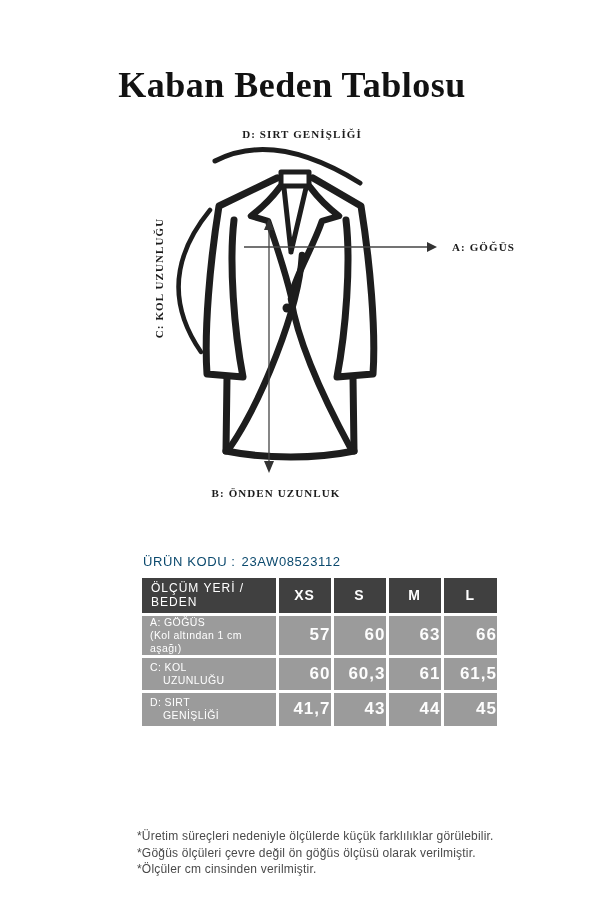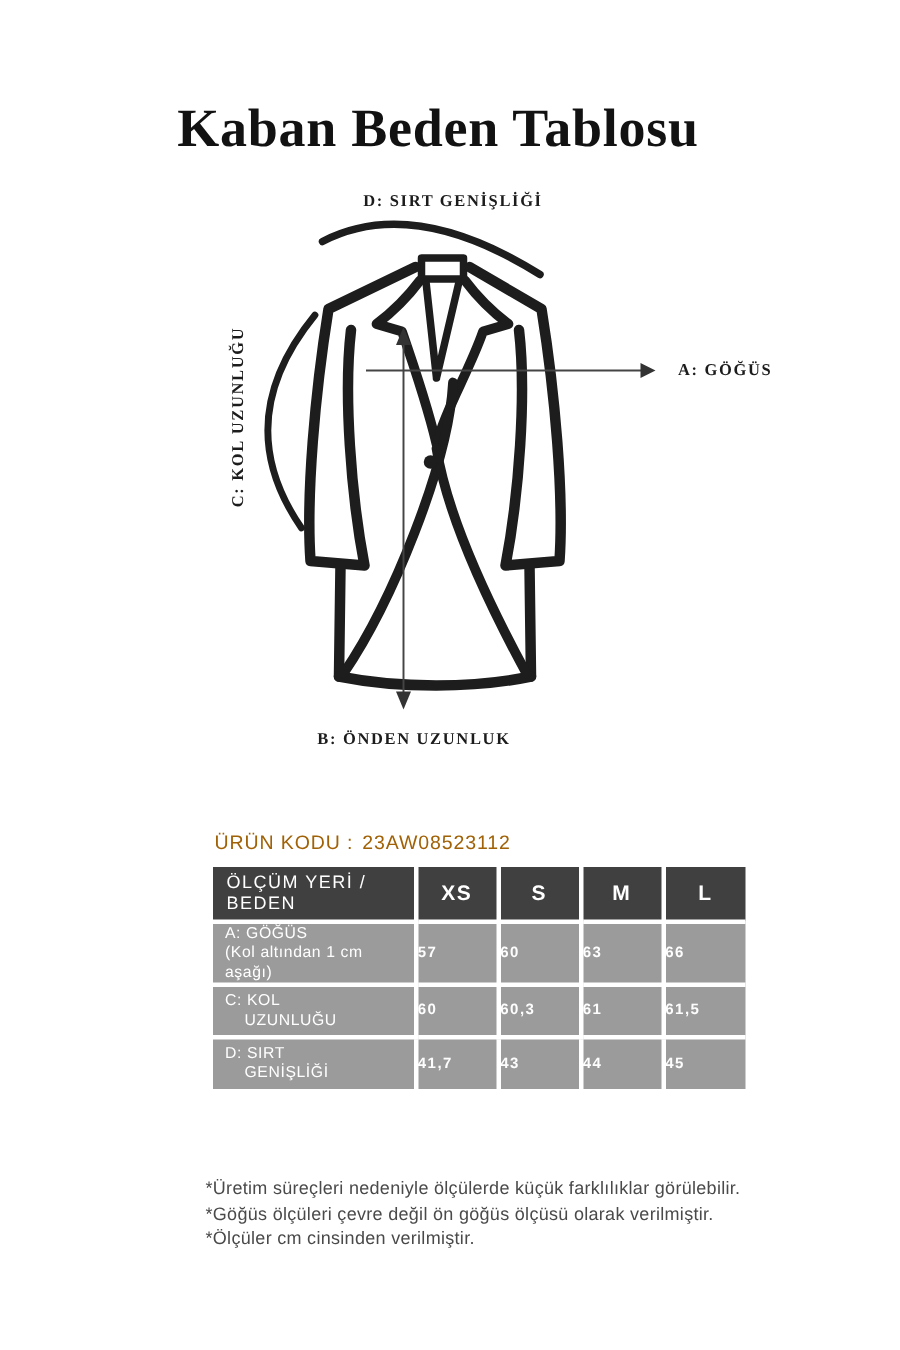--- a/index.html
+++ b/index.html
@@ -19,21 +19,21 @@
   .diag-label {
     position:absolute; font-family:"Liberation Serif", serif; font-weight:bold;
     font-size:11px; letter-spacing:1.1px; color:#1c1c1c; white-space:nowrap;
   }
   .label-top    { left:302px; top:128px; transform:translateX(-50%); }
   .label-left   { left:159px; top:278px; transform:translate(-50%,-50%) rotate(-90deg); }
   .label-right  { left:452px; top:241px; }
   .label-bottom { left:276px; top:487px; transform:translateX(-50%); }
   
   .product-code {
-    position:absolute; left:143px; top:554px; font-size:13px; color:#a16207;
+    position:absolute; left:143px; top:554px; font-size:13px; color:#0c4a6e;
     letter-spacing:0.6px;
   }
   .product-code .code { margin-left:6px; }
   
   .size-table {
     position:absolute; left:142px; top:578px; width:355px;
     border-collapse:collapse; table-layout:fixed; color:#ffffff;
   }
   .size-table col.c-measure { width:135px; }
   .size-table col.c-size    { width:55px; }
@@ -44,24 +44,24 @@
   .size-table tbody td { background:#9b9b9b; height:35px; }
   .size-table tbody tr:last-child td { border-bottom:none; }
   th.measure-head {
     font-weight:normal; font-size:12px; letter-spacing:1px; text-align:left;
     padding-left:9px;
   }
   th.size-head { font-weight:bold; font-size:14px; letter-spacing:1px; text-align:center; }
   td.row-label { font-size:10.5px; line-height:13px; padding-left:8px; letter-spacing:0.4px; }
   td.row-label .l2 { display:block; }
   td.row-label .l2.indent { padding-left:13px; }
-  td.value { text-align:left; font-weight:bold; font-size:10px; letter-spacing:1px; color:#fdfdfd; }
+  td.value { text-align:right; font-weight:bold; font-size:17px; letter-spacing:1px; color:#fdfdfd; }
   
   .footnotes {
-    position:absolute; left:137px; top:784px; font-size:12px; line-height:16.5px;
+    position:absolute; left:137px; top:828px; font-size:12px; line-height:16.5px;
     color:#4a4a4a; letter-spacing:0.2px;
   }
 </style>
 </head>
 <body>
 
 <div id="page">
 
   <h1 class="page-title">Kaban Beden Tablosu</h1>
 

